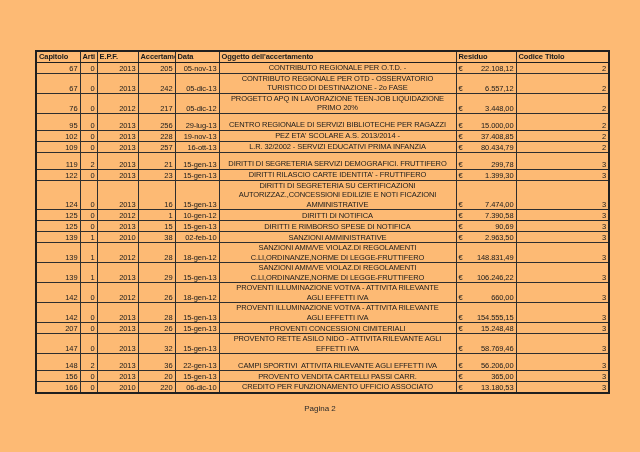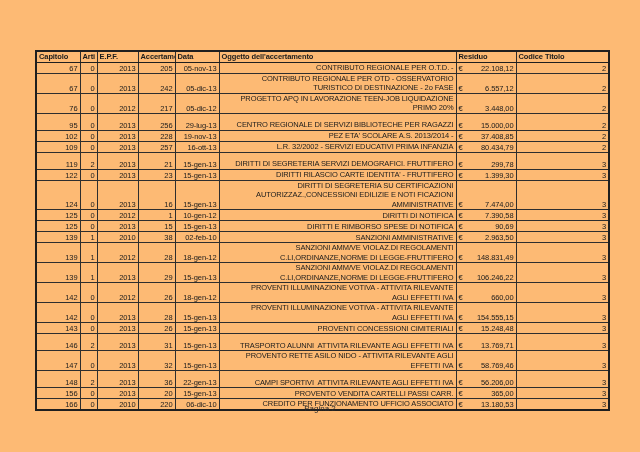--- a/index.html
+++ b/index.html
@@ -27,21 +27,21 @@
   }
   table.acc thead th {
     font-weight: bold;
     text-align: left;
     white-space: nowrap;
     height: 11px;
     vertical-align: middle;
     border-bottom: 1px solid #1f1f1f;
   }
   td.num { text-align: right; white-space: nowrap; }
-  td.txt { text-align: right; }
+  td.txt { text-align: center; }
   td.txt .line { white-space: pre; line-height: 9.5px; }
   td.res .resline { display: flex; justify-content: space-between; align-items: flex-end; white-space: nowrap; }
   td.cod { text-align: right; }
   tr.gap td { height: 17px; }
   tr.datarow td { height: 11px; }
 
   .footer {
     position: absolute;
     left: 0; top: 404px; width: 640px;
     text-align: center;
@@ -352,49 +352,32 @@
           </td>
           <td class="res">
             <div class="resline">
               <span>€</span>
               <span>154.555,15</span>
             </div>
           </td>
           <td class="num cod">3</td>
         </tr>
         <tr class="datarow">
-          <td class="num">143</td>
+          <td class="num">207</td>
           <td class="num">0</td>
           <td class="num">2013</td>
           <td class="num">26</td>
           <td class="num">15-gen-13</td>
           <td class="txt">
             <div class="line">PROVENTI CONCESSIONI CIMITERIALI</div>
           </td>
           <td class="res">
             <div class="resline">
               <span>€</span>
               <span>15.248,48</span>
-            </div>
-          </td>
-          <td class="num cod">3</td>
-        </tr>
-        <tr class="gap">
-          <td class="num">146</td>
-          <td class="num">2</td>
-          <td class="num">2013</td>
-          <td class="num">31</td>
-          <td class="num">15-gen-13</td>
-          <td class="txt">
-            <div class="line">TRASPORTO ALUNNI  ATTIVITA RILEVANTE AGLI EFFETTI IVA</div>
-          </td>
-          <td class="res">
-            <div class="resline">
-              <span>€</span>
-              <span>13.769,71</span>
             </div>
           </td>
           <td class="num cod">3</td>
         </tr>
         <tr class="datarow">
           <td class="num">147</td>
           <td class="num">0</td>
           <td class="num">2013</td>
           <td class="num">32</td>
           <td class="num">15-gen-13</td>

